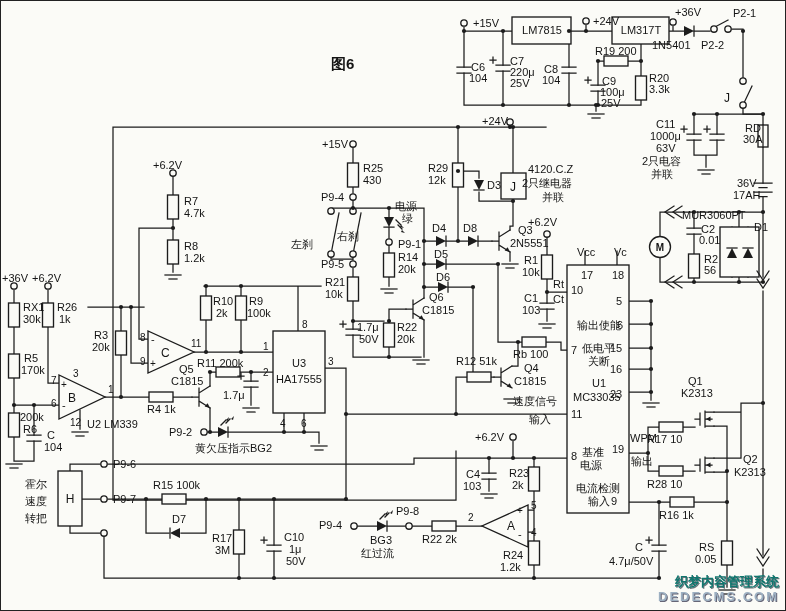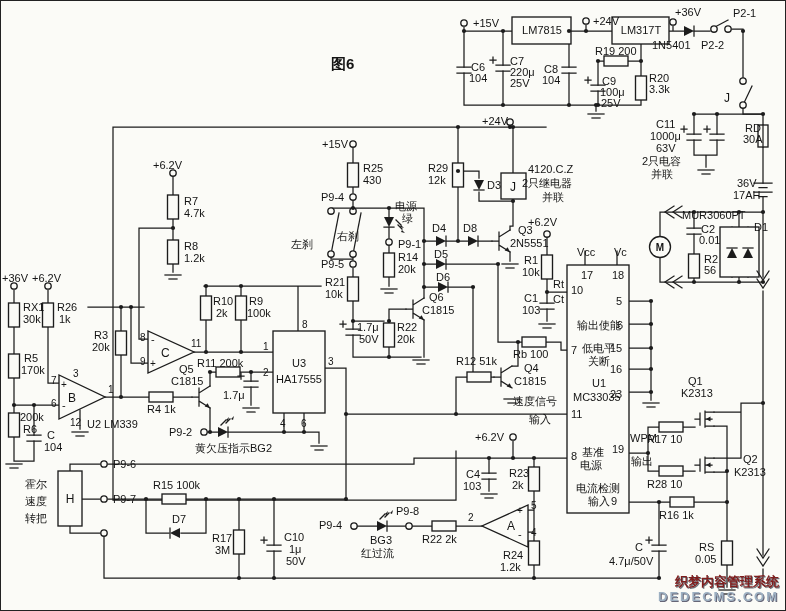--- a/index.html
+++ b/index.html
@@ -5,21 +5,21 @@
   html,body{margin:0;padding:0;background:#e8e8e8;}
   #stage{position:relative;width:786px;height:611px;background:#fbfbf7;border:1px solid #222;
          box-sizing:border-box;overflow:hidden;font-family:"Liberation Sans",sans-serif;}
   svg{position:absolute;left:0;top:0;}
   svg text{font-family:"Liberation Sans",sans-serif;fill:#141414;}
   .w{stroke:#1c1c1c;stroke-width:1.25;fill:none;stroke-linecap:square;}
   .box{fill:#fbfbf7;stroke:#1c1c1c;stroke-width:1.35;}
   .tri{fill:#fbfbf7;stroke:#1c1c1c;stroke-width:1.35;}
   .blk{fill:#1c1c1c;stroke:none;}
   #watermark{position:absolute;right:6px;bottom:6px;text-align:right;line-height:15px;pointer-events:none;}
-  #watermark .l1{font-size:13px;font-weight:bold;color:#7f1d1d;text-shadow:1px 1px 0 #6d757c;}
+  #watermark .l1{font-size:13px;font-weight:bold;color:#0f766e;text-shadow:1px 1px 0 #6d757c;}
   #watermark .l2{font-size:13px;font-weight:bold;letter-spacing:2px;color:#9db0c2;text-shadow:1px 1px 0 #667;padding-left:12px;}
 </style>
 </head>
 <body>
 
 <div id="stage">
   <svg id="schem" width="786" height="611" viewBox="0 0 786 611">
     <defs>
       <g id="sym-res-v">
           <rect x="-5.5" y="-12" width="11" height="24" class="box"></rect>

